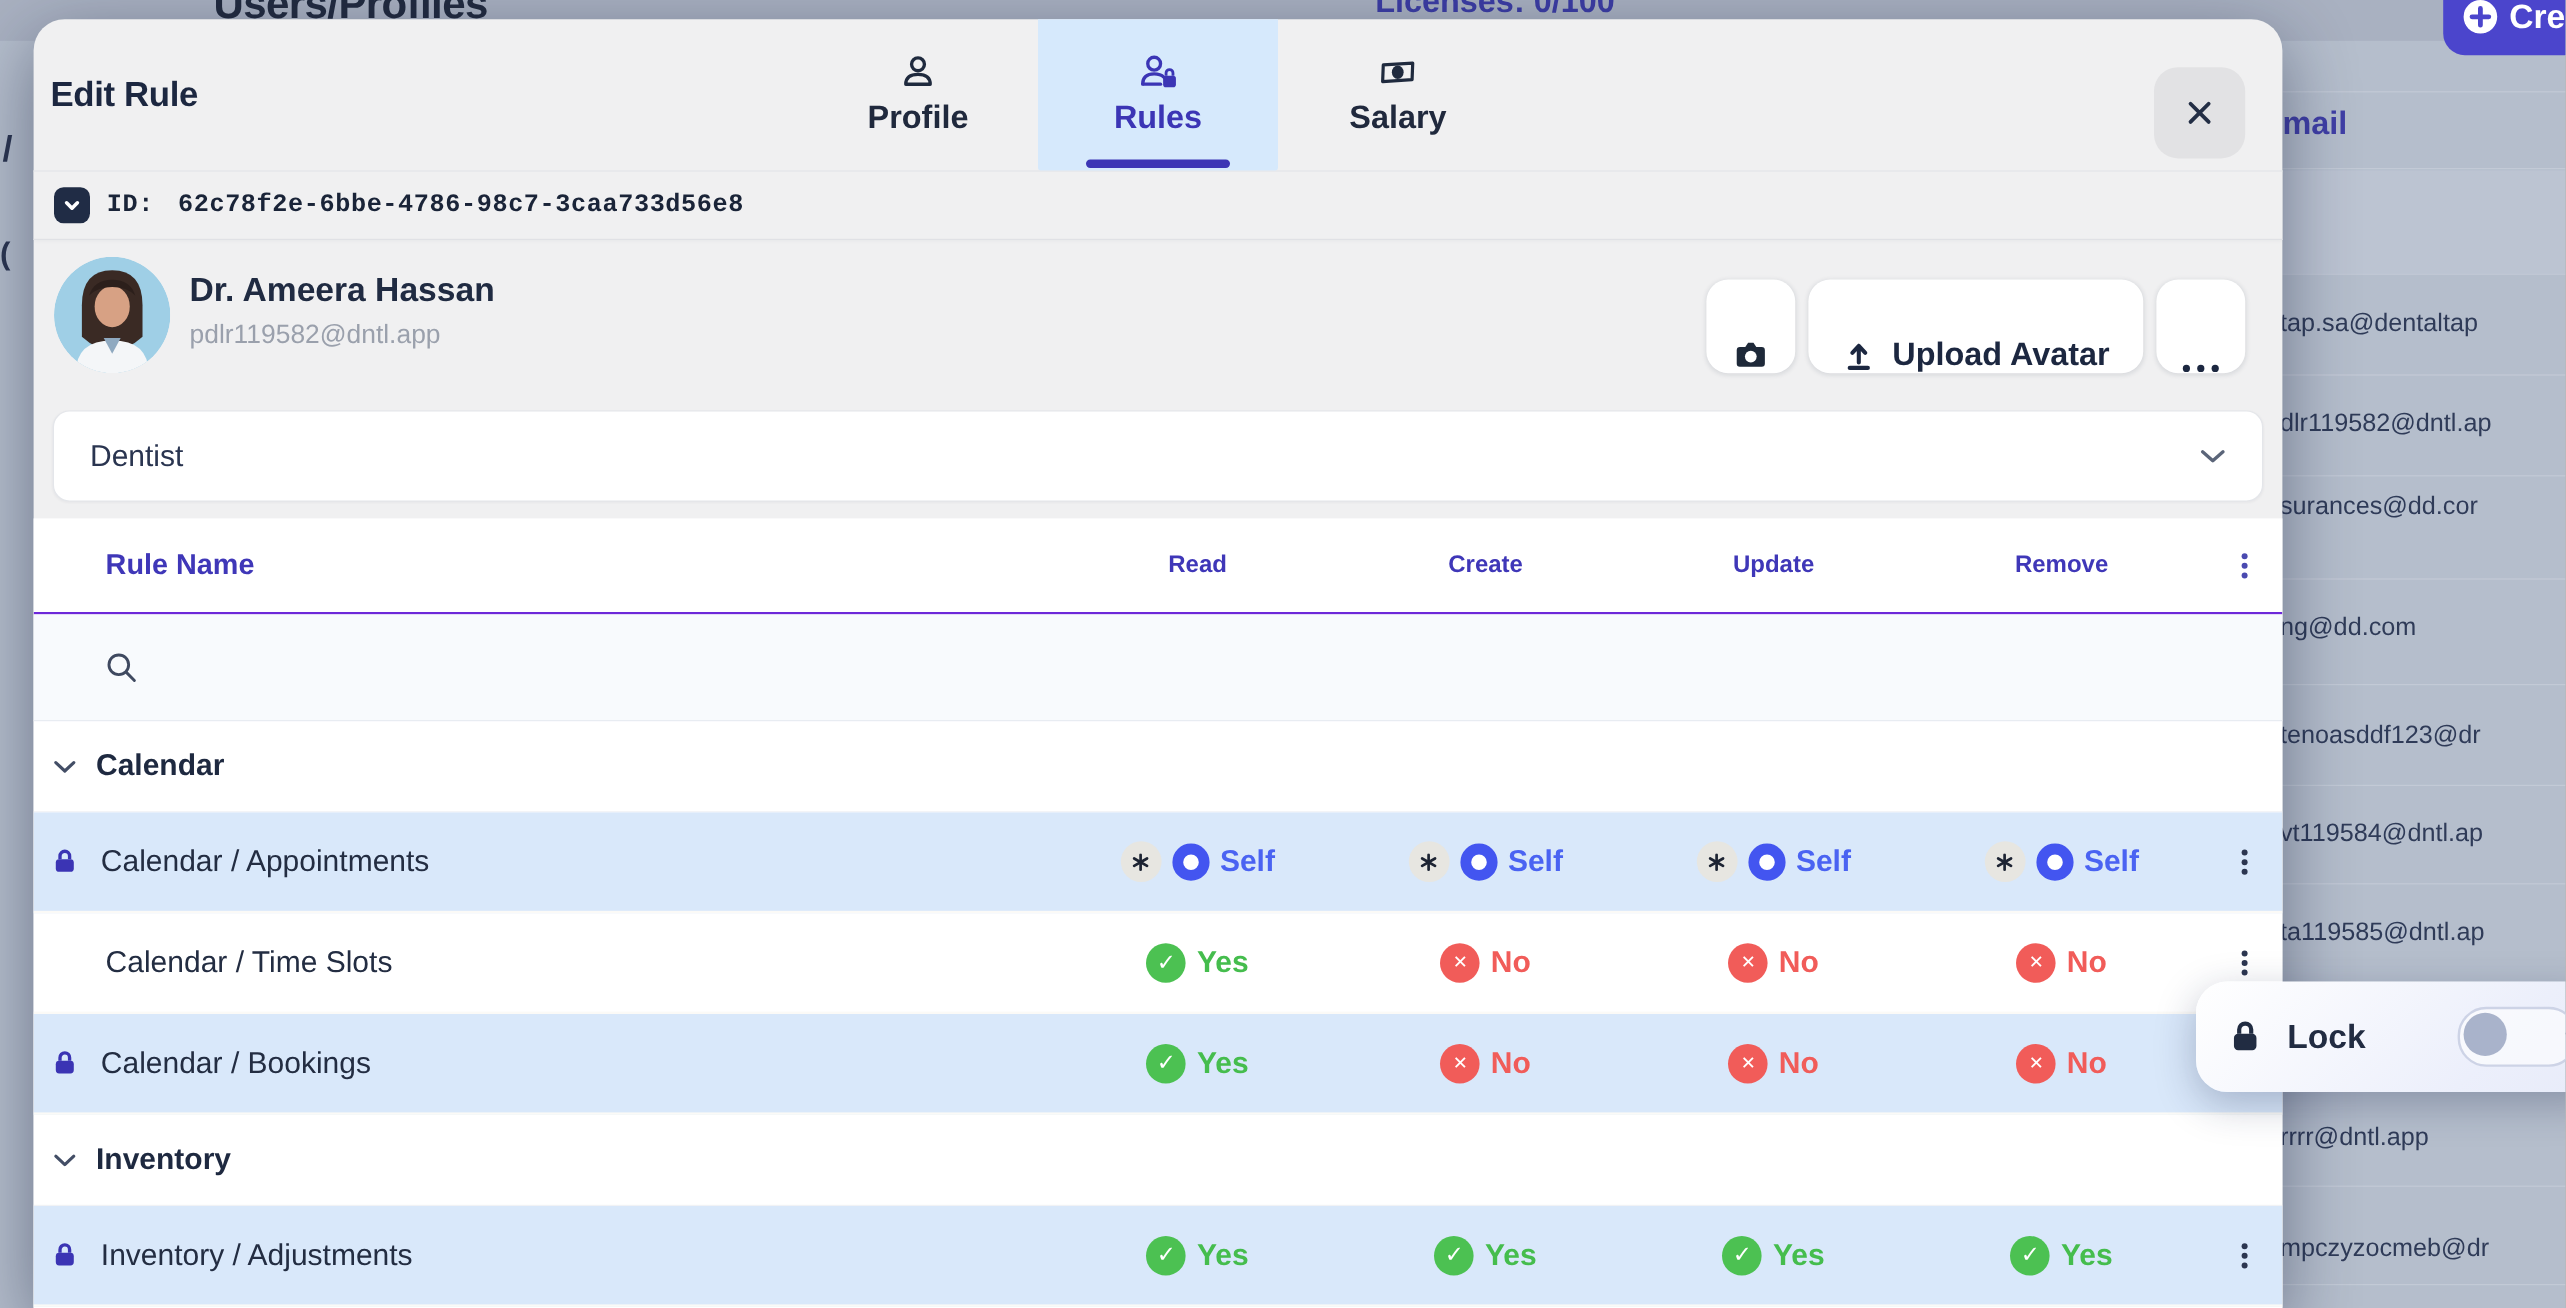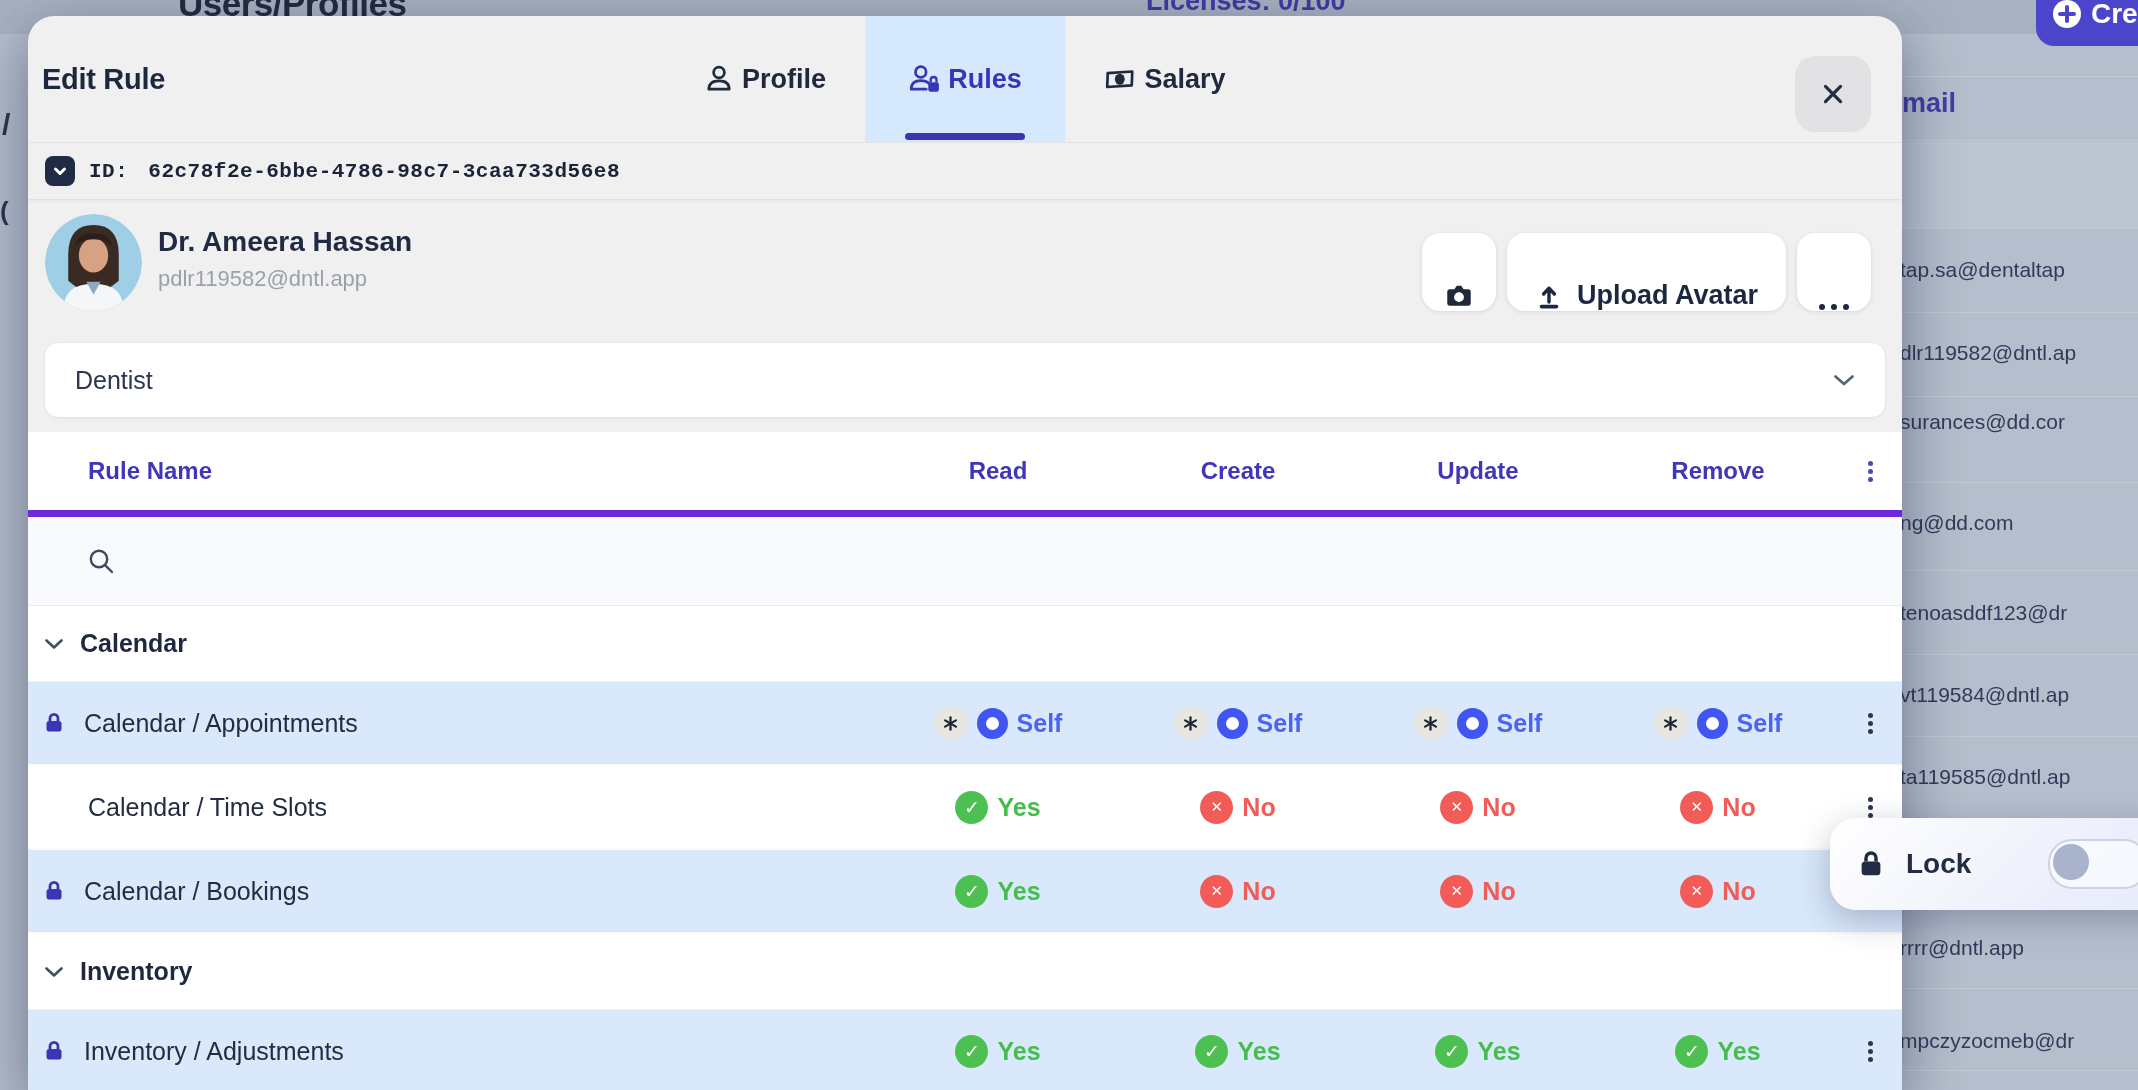--- a/index.html
+++ b/index.html
@@ -16,21 +16,21 @@
   .bg-band{position:absolute;left:1902px;width:236px;top:142px;height:86px;background:#bcc4d2;}
   .bg-sep{position:absolute;left:1902px;width:236px;height:1px;background:#c3cad6;}
   .bg-email-header{position:absolute;left:1902px;top:88px;font-size:27px;font-weight:700;color:#403fa6;}
   .bg-email{position:absolute;left:1900px;transform:translateY(-50%);font-size:21px;font-weight:400;color:#2f3b58;white-space:nowrap;}
 
   
   .modal{position:absolute;left:28px;top:16px;width:1874px;height:1074px;background:#f0f0f1;border-radius:26px 26px 0 0;box-shadow:0 18px 60px rgba(15,25,55,.45);z-index:10;}
   .m-header{position:relative;height:126px;}
   .m-title{position:absolute;left:14px;top:0;height:126px;display:flex;align-items:center;font-size:29px;font-weight:700;color:#1c2740;letter-spacing:-.3px;}
   .tabs{position:absolute;left:50%;transform:translateX(-50%);top:0;height:126px;display:flex;}
-  .tab{position:relative;width:200px;height:126px;display:flex;flex-direction:row;align-items:center;justify-content:center;gap:8px;cursor:pointer;}
+  .tab{position:relative;width:200px;height:126px;display:flex;flex-direction:column;align-items:center;justify-content:center;gap:8px;cursor:pointer;}
   .tab .tab-label{font-size:27px;font-weight:600;color:#20293d;}
   .tab.active{background:#d6e9fc;border-radius:0 0 2px 2px;}
   .tab.active .tab-label{color:#3b35b5;font-weight:700;}
   .tab .underline{display:none;}
   .tab.active .underline{display:block;position:absolute;bottom:2px;left:50%;transform:translateX(-50%);width:120px;height:7px;border-radius:4px;background:#3b35b5;}
   .close-btn{position:absolute;right:31px;top:40px;width:76px;height:76px;border-radius:20px;background:#e2e2e4;border:none;display:flex;align-items:center;justify-content:center;cursor:pointer;}
 
   .id-row{height:56px;border-top:1px solid #e3e4e8;border-bottom:1px solid #e0e1e5;display:flex;align-items:center;padding-left:17px;gap:14px;background:#f0f0f1;box-shadow:0 2px 3px rgba(30,40,70,.04);}
   .id-chip{width:30px;height:30px;border-radius:8px;background:#202c45;display:flex;align-items:center;justify-content:center;cursor:pointer;}
   .id-text{font-family:"Liberation Mono","DejaVu Sans Mono",monospace;font-size:21px;font-weight:700;color:#1a2438;letter-spacing:.5px;}
@@ -47,23 +47,23 @@
   .h-dots{display:flex;gap:6px;}
   .h-dots i{width:6px;height:6px;border-radius:50%;background:#1c2740;}
 
   .role-row{position:relative;height:100px;}
   .role-select{position:absolute;left:16px;right:16px;top:8px;height:74px;background:#fff;border:1px solid #e4e6ea;border-radius:14px;display:flex;align-items:center;justify-content:space-between;padding:0 30px;cursor:pointer;box-shadow:0 1px 2px rgba(20,30,60,.04);}
   .role-value{font-size:25px;font-weight:500;color:#2a3550;}
 
   
   .rules-table{position:absolute;left:0;top:416px;width:1874px;bottom:0;background:#fff;overflow:hidden;}
   .t-row{display:grid;grid-template-columns:1fr 240px 240px 240px 240px 64px;align-items:center;}
-  .t-head{height:78px;border-bottom:7px solid #6d28d9;}
+  .t-head{height:78px;border-bottom:2px solid #6d28d9;}
   .t-head .hname{padding-left:60px;font-size:24px;font-weight:700;color:#3f37b8;}
-  .t-head .hcol{text-align:center;font-size:24px;font-weight:700;color:#3f37b8;}
+  .t-head .hcol{text-align:center;font-size:20px;font-weight:700;color:#3f37b8;}
   .search-row{height:88px;background:#f8fafd;border-bottom:1px solid #e8ecf2;display:flex;align-items:center;padding-left:58px;gap:14px;}
   .search-input{border:none;outline:none;background:transparent;font-size:24px;color:#2a3550;flex:1;height:60px;font-family:inherit;}
   .row-group{height:75px;border-bottom:1px solid #f1f2f5;cursor:pointer;}
   .row-group .gname{display:flex;align-items:center;gap:16px;padding-left:16px;font-size:25px;font-weight:700;color:#1e2940;}
   .row-rule{height:82px;border-bottom:2px solid #fbfaf7;}
   .row-rule.hl{background:#d9e8fa;}
   .rname{display:flex;align-items:center;gap:18px;padding-left:14px;font-size:25px;font-weight:500;color:#232d42;}
   .rname.nolock{padding-left:60px;}
   .pcell{display:flex;align-items:center;justify-content:center;gap:9px;cursor:pointer;}
   .ast-chip{width:34px;height:34px;border-radius:50%;background:#e7e6e1;display:flex;align-items:center;justify-content:center;}

